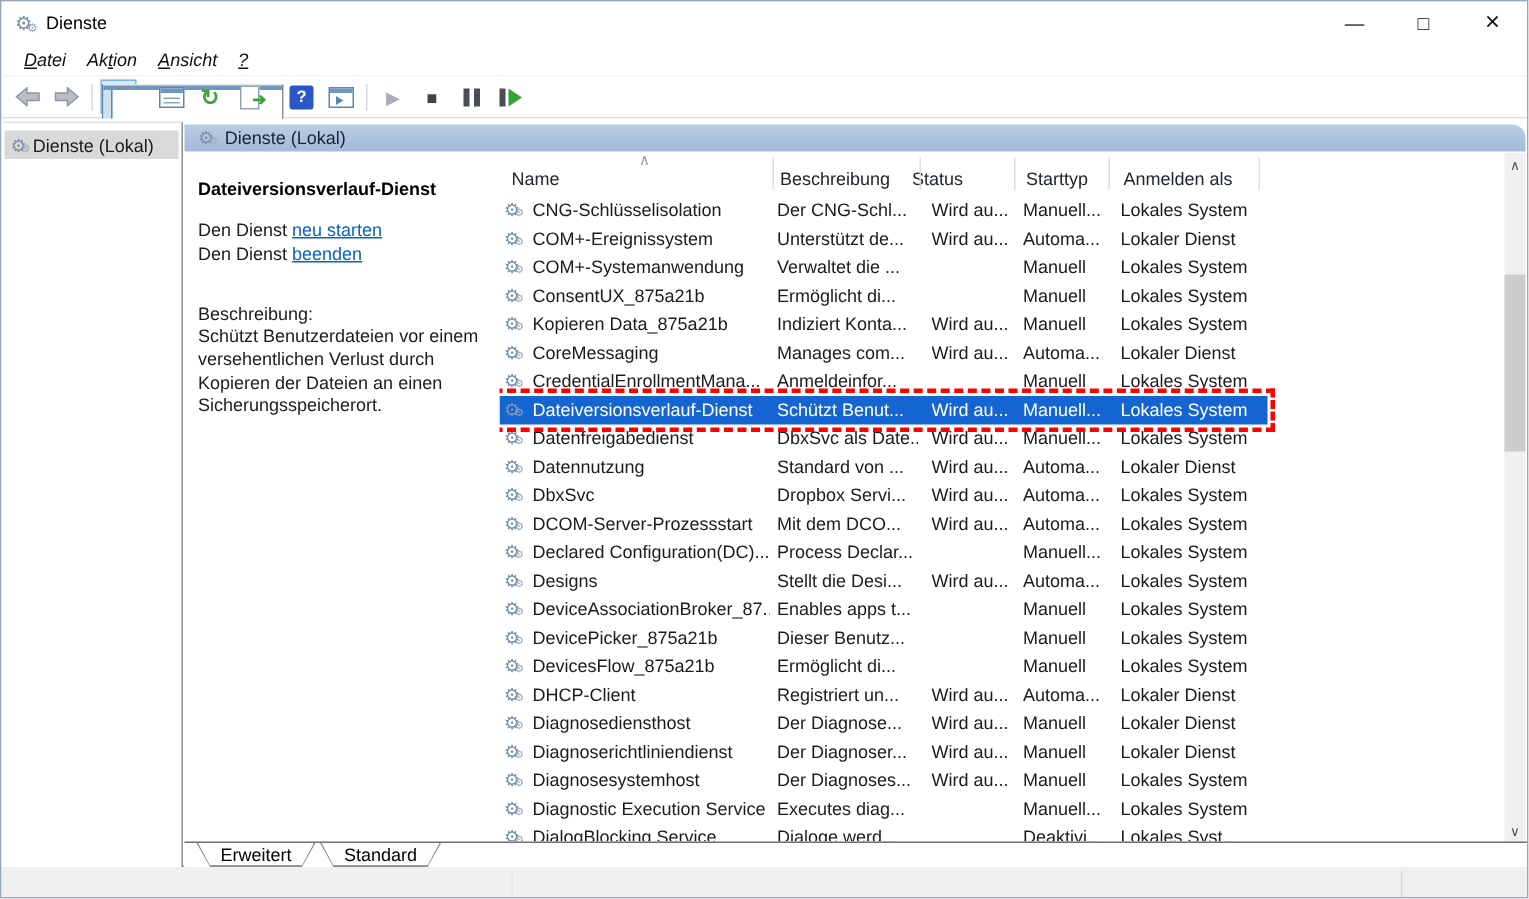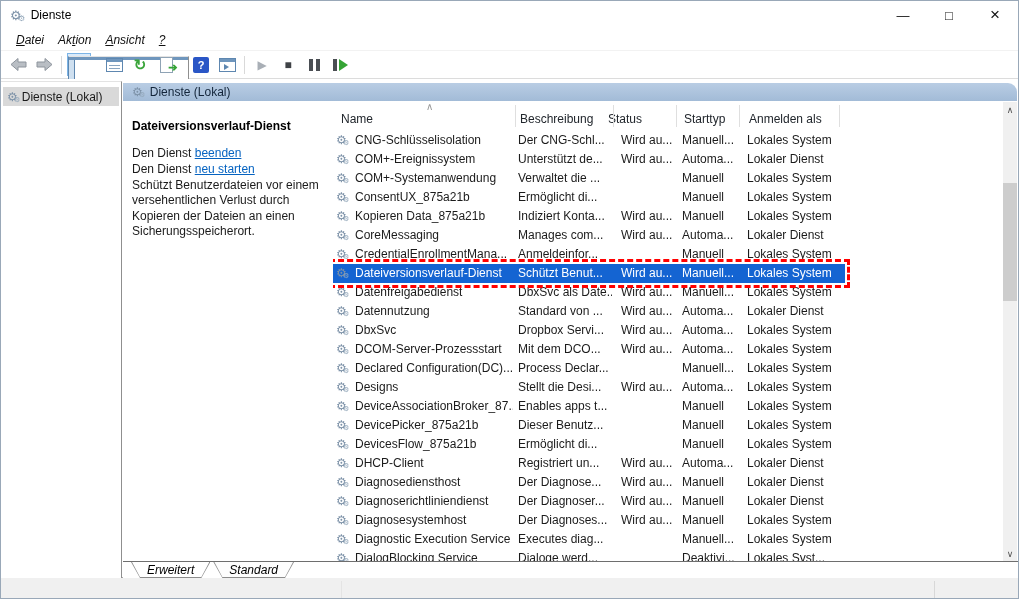--- a/index.html
+++ b/index.html
@@ -75,21 +75,21 @@
   .srow .gear{position:absolute;left:3px;top:3px;}
   .srow.selected{background:var(--selection,#1464d2);color:#fff;}
   .sel-marker{position:absolute;left:-4px;right:-5px;top:-5px;bottom:-5px;border:3px dashed var(--annotation,#ff0000);pointer-events:none;z-index:5;}
   
   .vscroll{position:absolute;right:1px;top:21px;width:14px;height:459px;background:#f0f0f0;display:flex;flex-direction:column;align-items:center;}
   .vs-btn{width:14px;height:15px;display:flex;align-items:center;justify-content:center;color:#505050;font-size:9px;}
   .vs-track{flex:1;width:14px;position:relative;}
   .vs-thumb{position:absolute;left:0;top:66px;width:14px;height:118px;background:#cdcdcd;}
   
   .tabstrip{position:absolute;left:0;right:0;bottom:0;height:17px;background:#fff;border-top:1px solid #6e6e6e;display:flex;padding-left:8px;}
-  .tab{position:relative;height:16px;margin-right:3px;font-style:italic;}
+  .tab{position:relative;height:16px;margin-right:3px;}
   .tab .t-outer{position:absolute;inset:0;background:#8c8c8c;clip-path:polygon(0 0,100% 0,calc(100% - 9px) 100%,9px 100%);}
   .tab .t-inner{position:absolute;inset:0 1px 1px 1px;background:#fff;clip-path:polygon(0 0,100% 0,calc(100% - 8px) 100%,8px 100%);}
   .tab .t-label{position:relative;display:block;padding:1px 16px 0 16px;color:#000;}
   .tab.inactive .t-inner{background:#fdfdfd;}
   
   .statusbar{position:absolute;left:0;top:577px;width:100%;height:22px;background:#f0f0f0;}
   .statusbar .div1{position:absolute;left:933px;top:3px;bottom:0;width:1px;background:#d8d8d8;}
   .statusbar .div0{position:absolute;left:340px;top:3px;bottom:0;width:1px;background:#e4e4e4;}
 </style>
 </head>
@@ -190,22 +190,23 @@
 
     <div class="panel">
 
       <div class="banner">
         <span class="gear">⚙<span class="mini">⚙</span></span>
         <span>Dienste (Lokal)</span>
       </div>
 
       <div class="info">
         <div class="info-title">Dateiversionsverlauf-Dienst</div>
+        <div class="info-line"><span>Den Dienst </span><span class="link">neu starten</span></div>
         <div class="info-line"><span>Den Dienst </span><span class="link">beenden</span></div>
-        <div class="info-line"><span>Den Dienst </span><span class="link">neu starten</span></div>
+        <div class="info-desc-label">Beschreibung:</div>
         <div class="info-desc">Schützt Benutzerdateien vor einem versehentlichen Verlust durch Kopieren der Dateien an einen Sicherungsspeicherort.</div>
       </div>
 
       <div class="list">
         <div class="lheader">
           <span class="sort-glyph">∧</span>
           <span class="hcell" style="left:8px">Name</span>
           <span class="hcell" style="left:187px">Beschreibung</span>
           <span class="hcell" style="left:275px">Status</span>
           <span class="hcell" style="left:351px">Starttyp</span>

